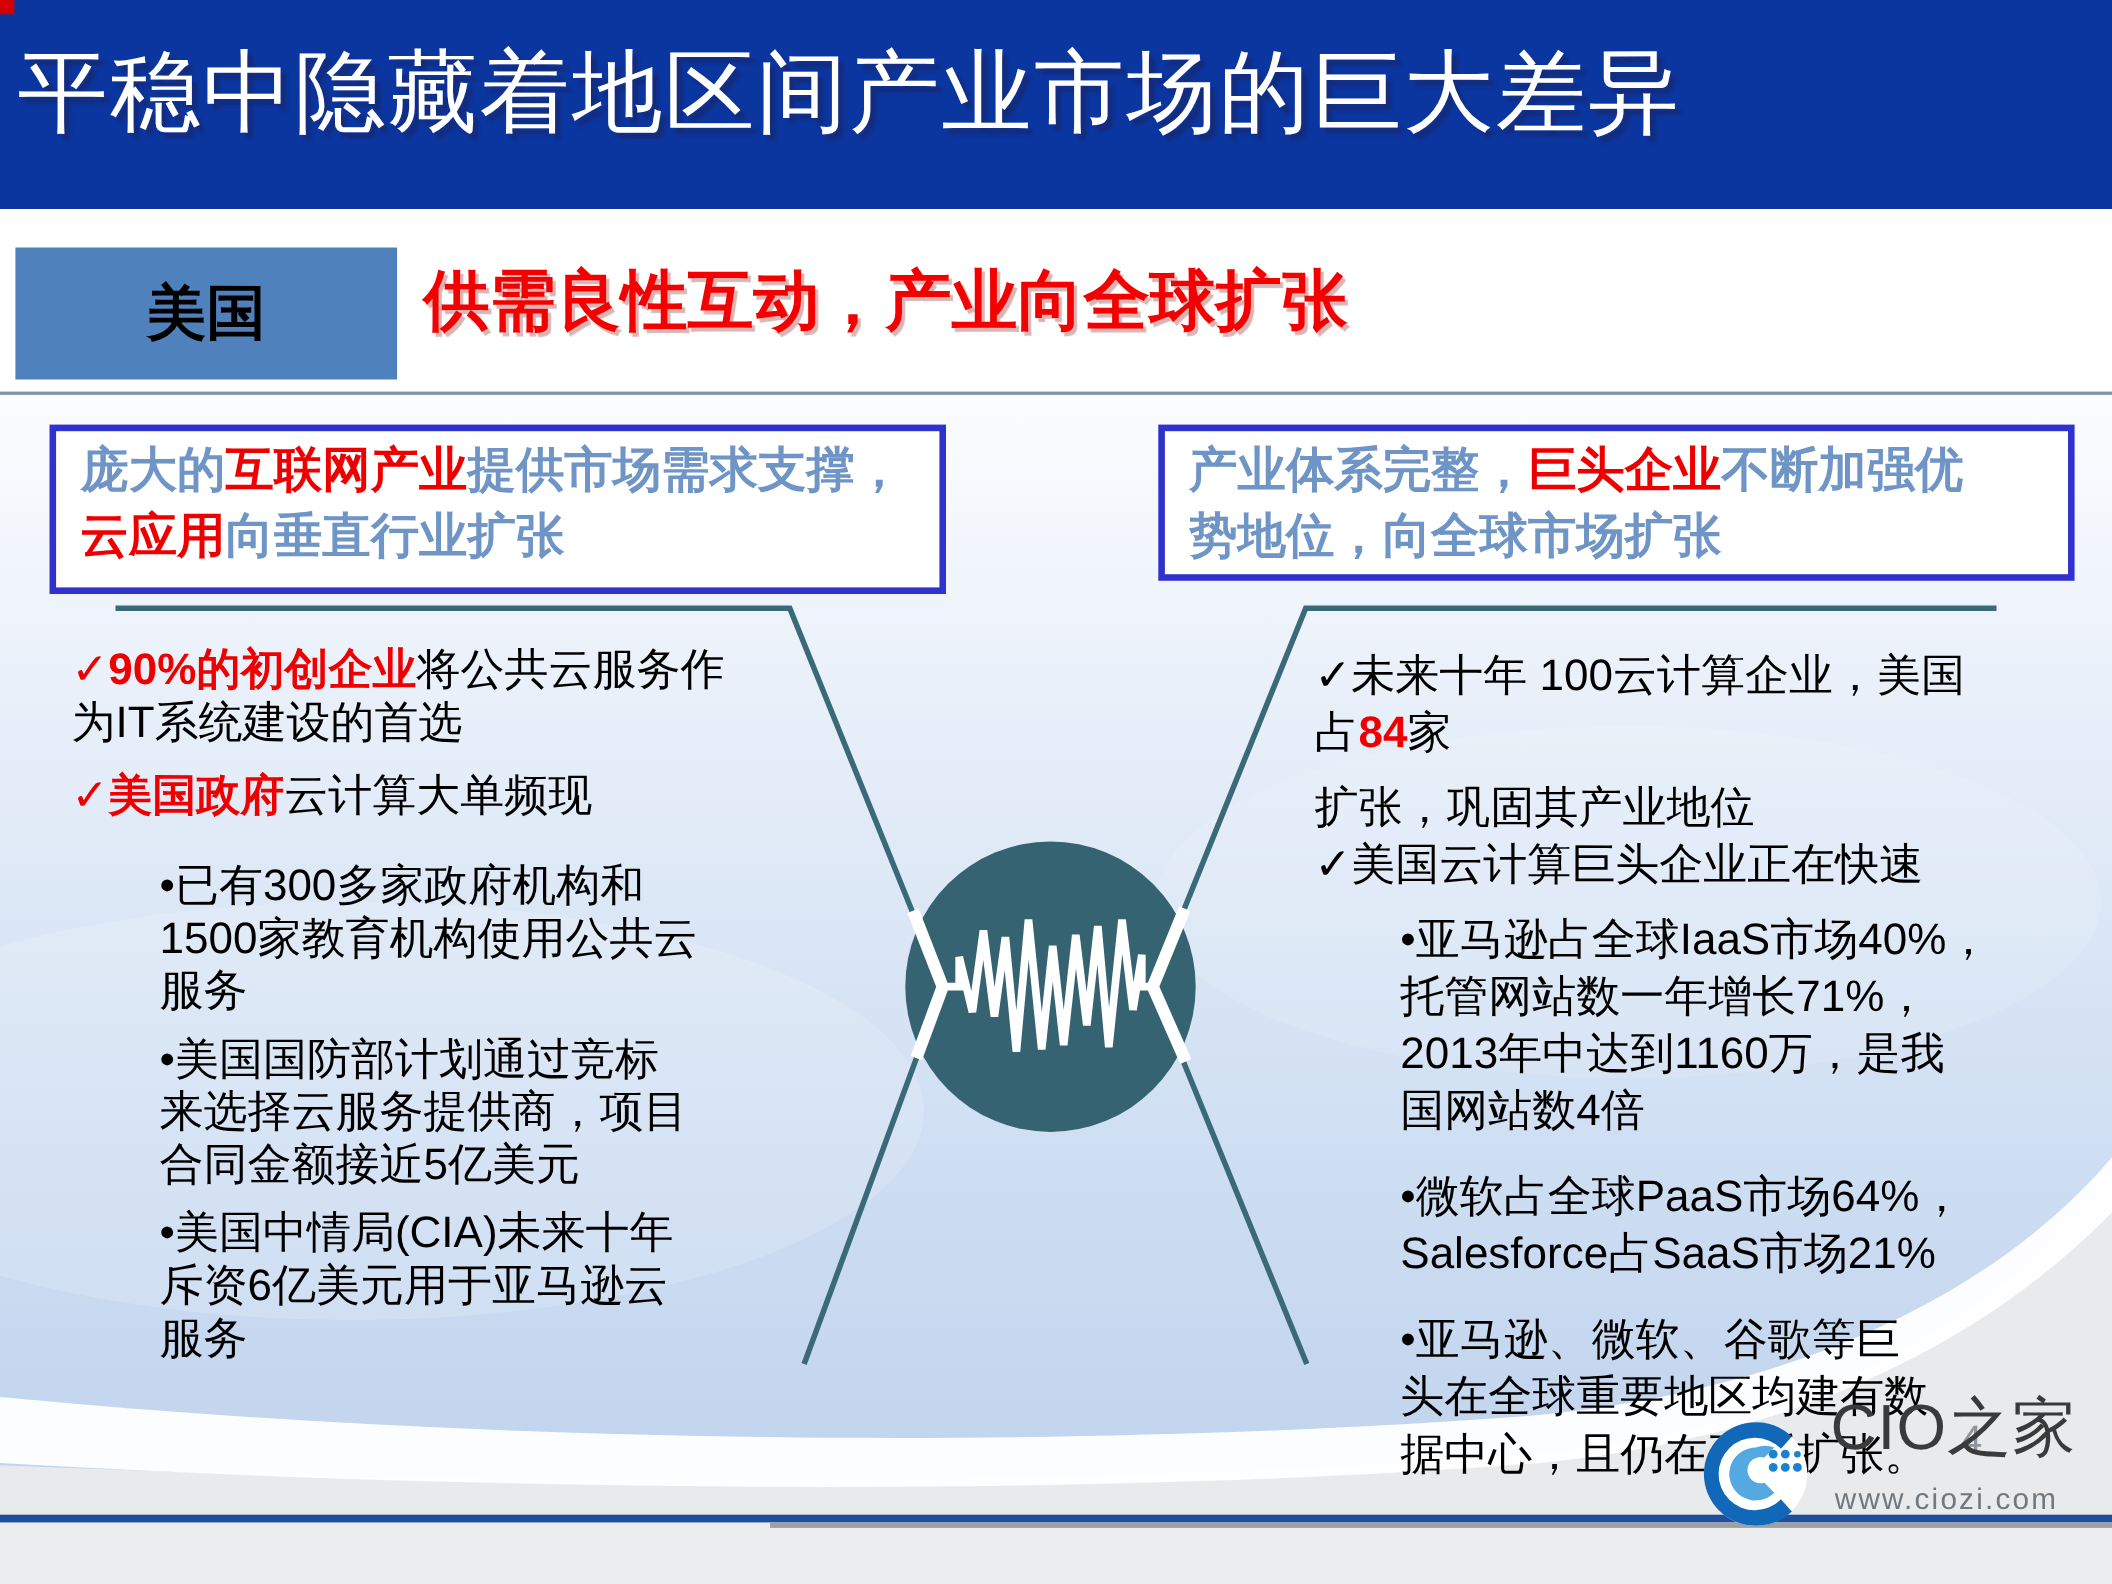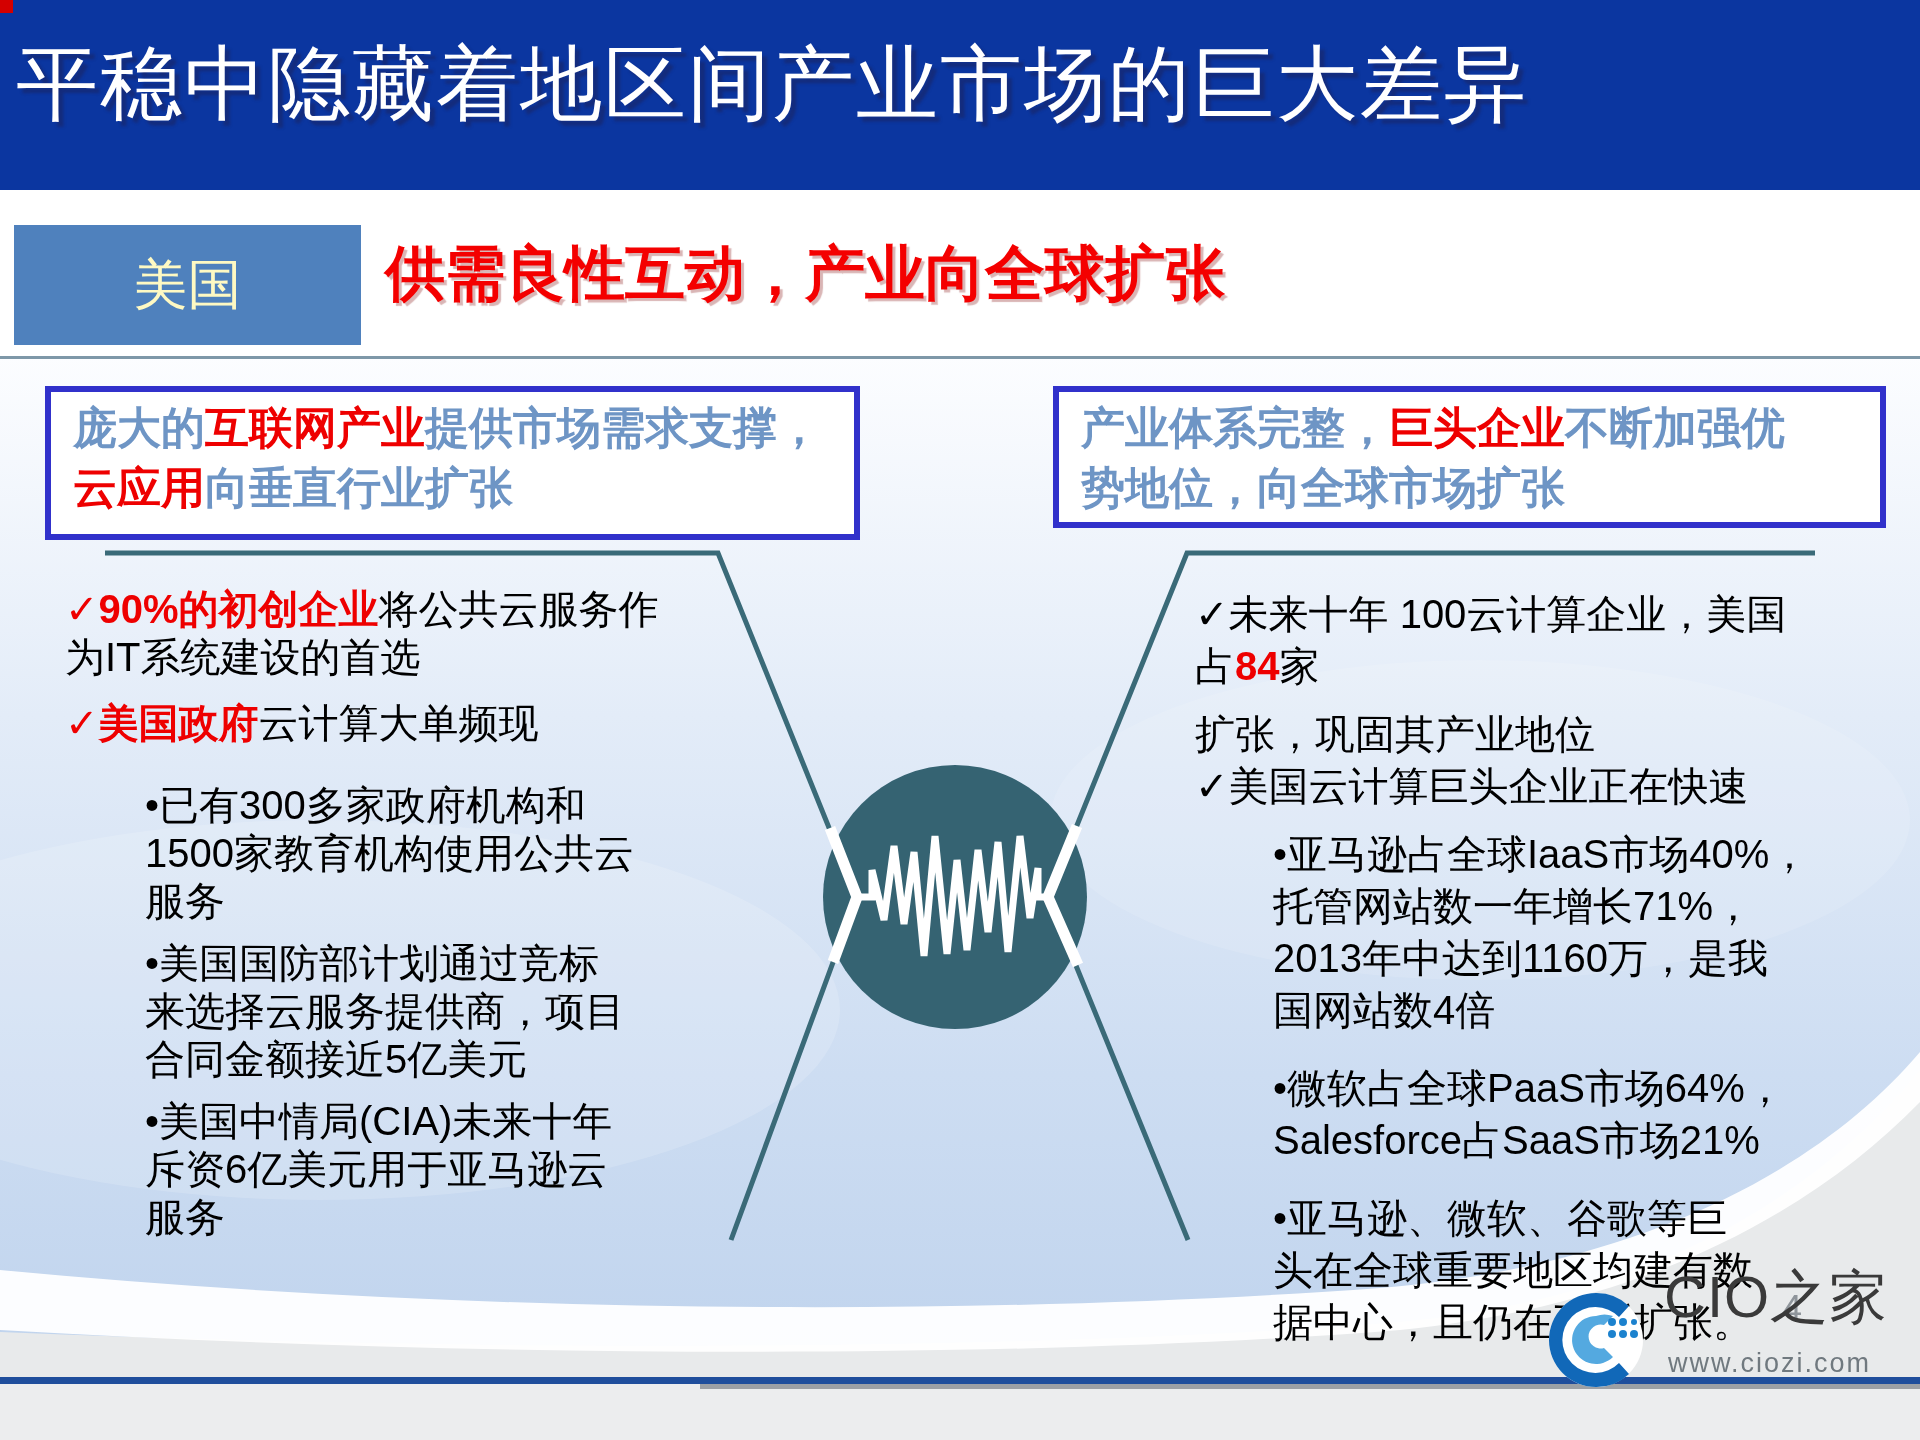--- a/index.html
+++ b/index.html
@@ -11,21 +11,21 @@
   
   .header{left:0;top:0;width:1920px;height:190px;background:#0B36A0;z-index:3;}
   .header .title{width:100%;text-align:left;padding-top:30px;
       font-size:82px;font-weight:normal;color:#ffffff;letter-spacing:2px;
       text-shadow:5px 5px 3px rgba(30,30,80,.45);margin-left:16px;}
   .corner-chip{left:0;top:0;width:13px;height:13px;background:#D40000;z-index:4;}
 
   
   .region-box{left:14px;top:225px;width:347px;height:120px;background:#4F81BD;z-index:3;
       display:flex;align-items:center;justify-content:center;
-      font-size:54px;font-weight:normal;color:#fef9c3;}
+      font-size:54px;font-weight:bold;color:#000000;}
   .subtitle{left:385px;top:234px;height:96px;line-height:80px;z-index:3;
       font-size:60px;font-weight:bold;color:#F40000;
       text-shadow:3px 3px 1px rgba(130,10,10,.30);}
   .separator{left:0;top:356px;width:1920px;height:3px;background:#7E98A8;z-index:2;}
 
   
   .callout{background:#ffffff;border:6px solid #3131CB;z-index:3;
       font-size:44px;font-weight:bold;color:#6E95C5;line-height:60px;}
   .callout .rline{white-space:nowrap;}
   .callout-left{left:45px;top:386px;width:781px;height:124px;padding:6px 0 12px 22px;}

